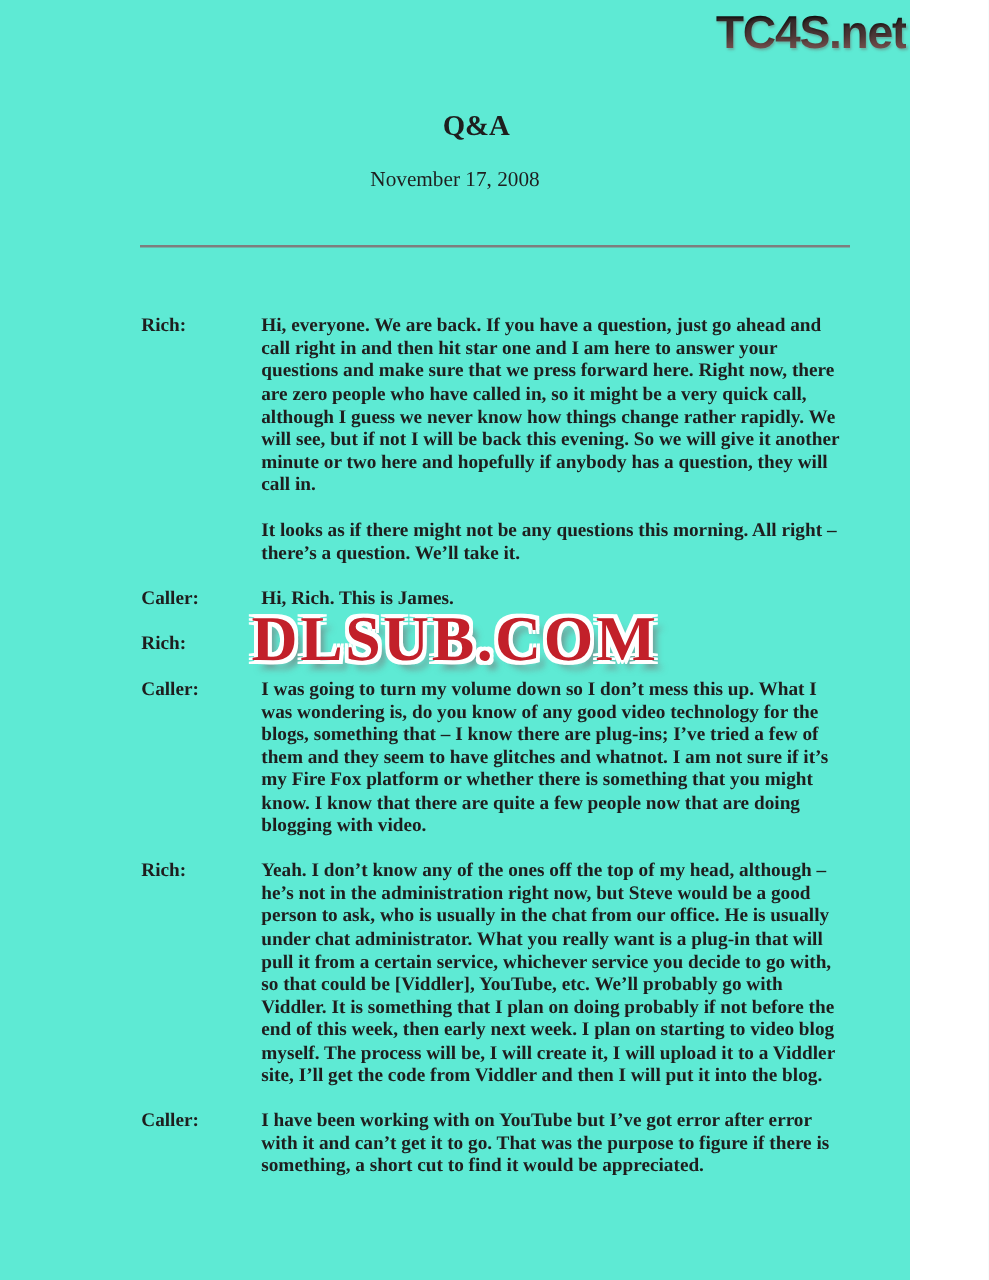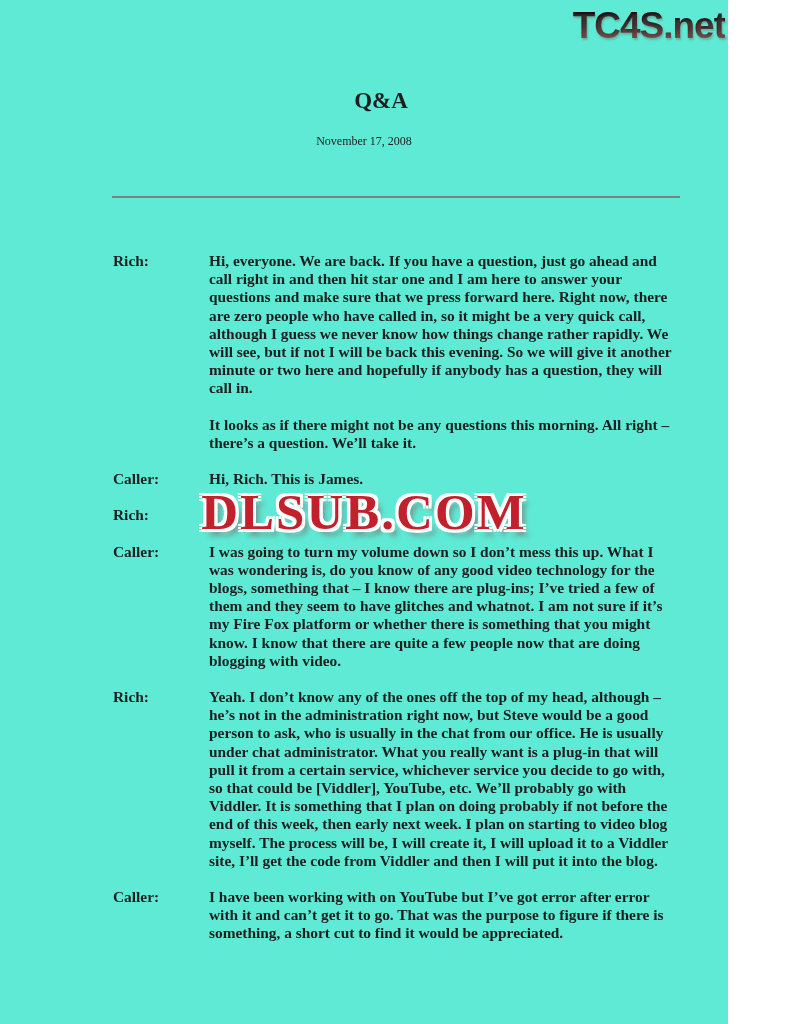--- a/index.html
+++ b/index.html
@@ -29,21 +29,21 @@
     color:transparent;
     text-shadow:1px 2px 2px rgba(110,80,80,0.35);
   }
   .doc-title{
     position:absolute;top:88px;left:17px;width:100%;
     margin:0;text-align:center;
     font-size:23px;font-weight:bold;color:var(--text-color);
   }
   .doc-date{
     position:absolute;top:134px;left:0;width:100%;
-    text-align:center;font-size:12px;color:var(--text-color);
+    text-align:center;font-size:17px;color:var(--text-color);
   }
   .rule{
     position:absolute;top:196px;left:112px;width:568px;
     border:none;margin:0;
     border-top:2px solid var(--rule-color);
   }
   .transcript{
     position:absolute;top:252px;left:113px;width:567px;
     font-size:15.4px;line-height:18.2px;
   }

